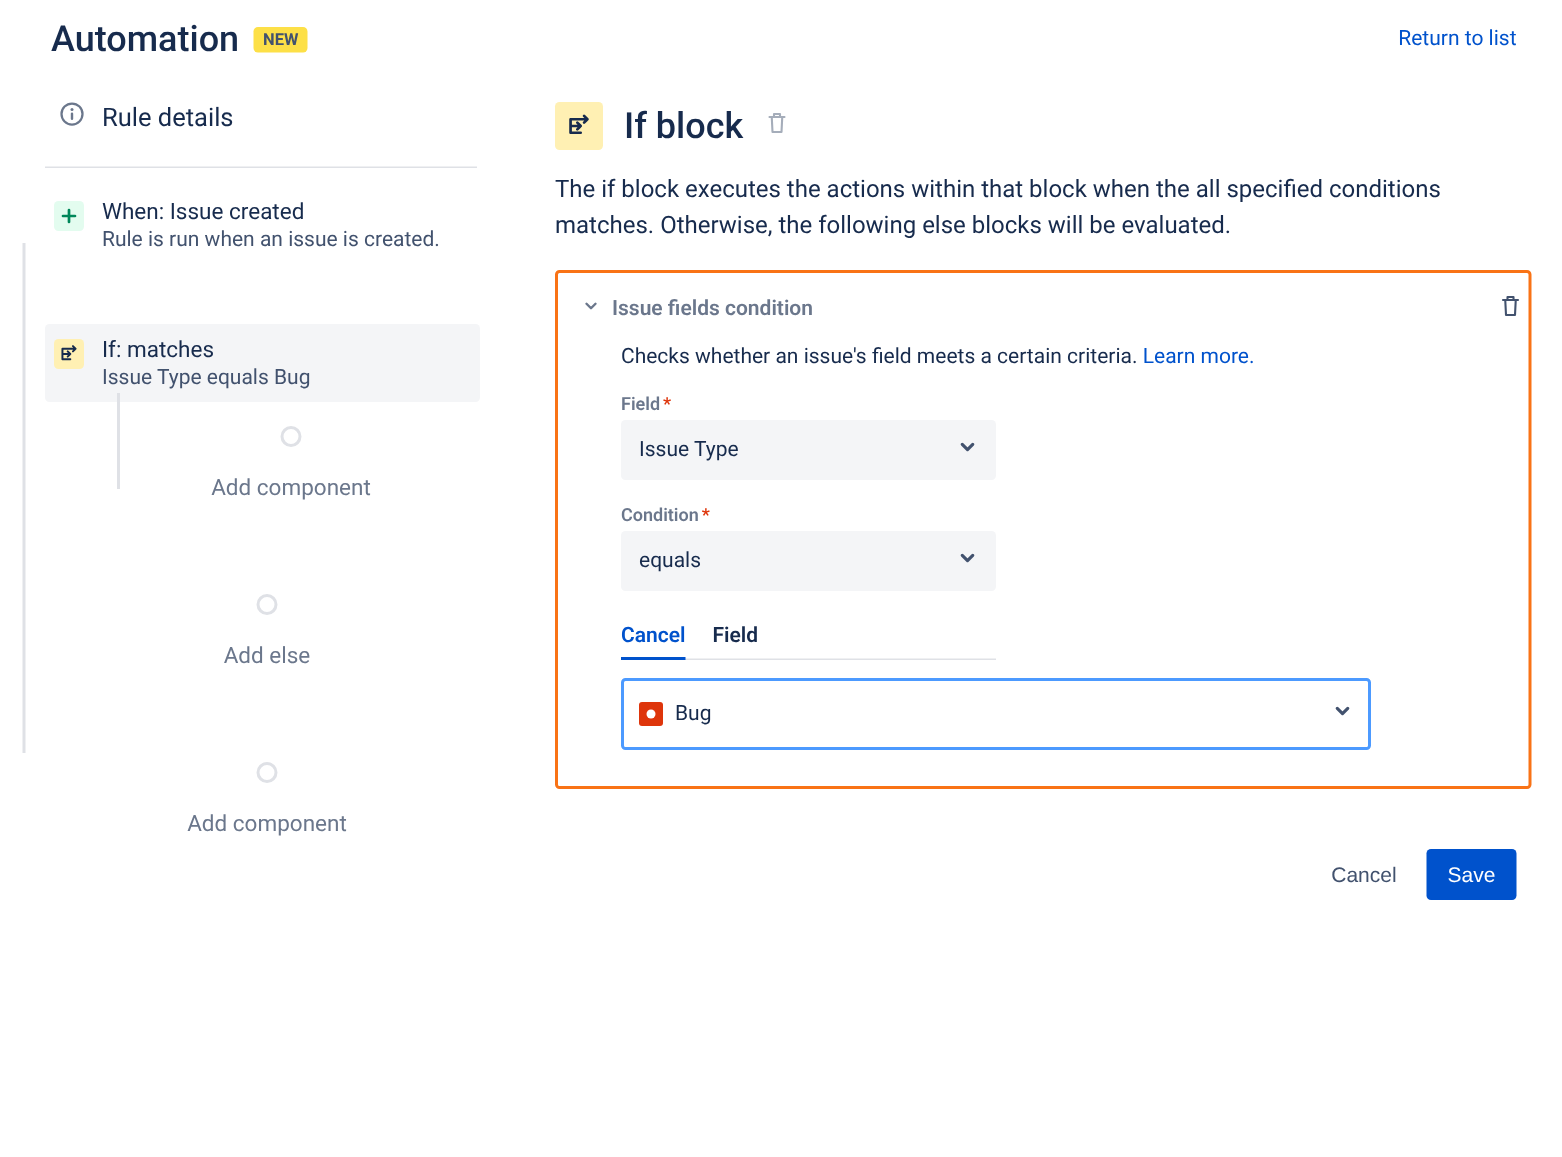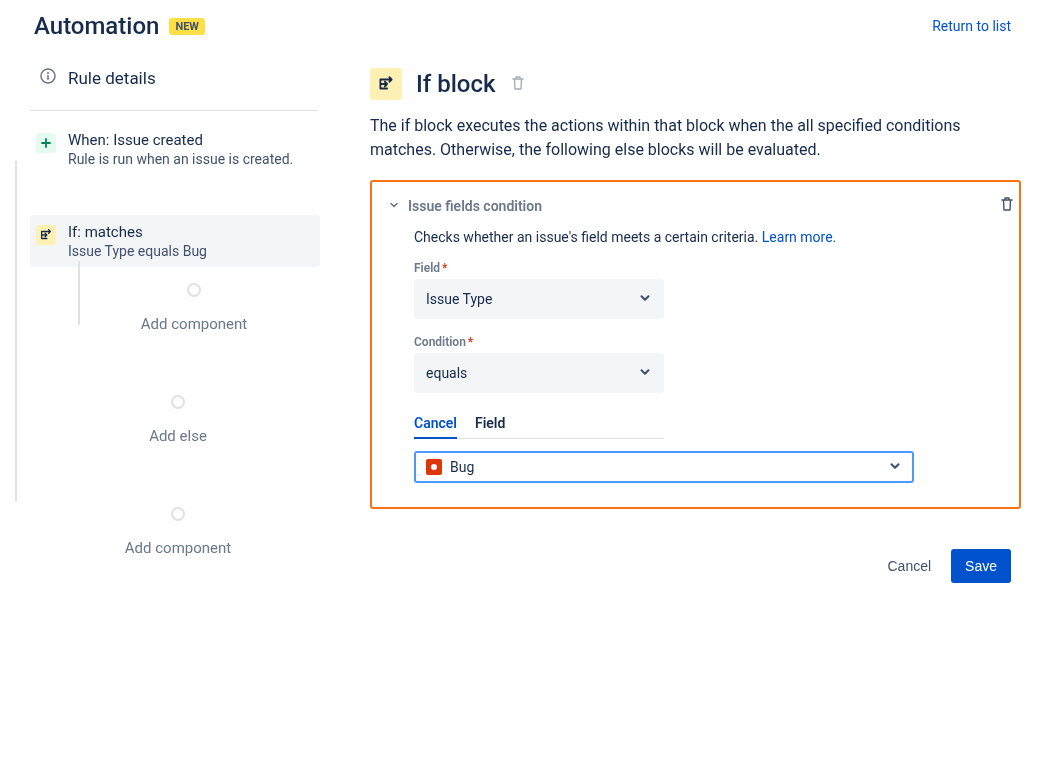--- a/index.html
+++ b/index.html
@@ -132,21 +132,21 @@
     cursor: pointer;
   }
   .select-text { color: #172B4D; }
   .chevron { color: #6B778C; }
   .tabs { display: flex; gap: 18px; border-bottom: 1px solid #DFE1E6; width: 250px; margin-bottom: 12px;}
   .tab { padding: 6px 0; font-weight: 600; color: #172B4D; cursor: pointer; font-size: 14px;}
   .tab.active { color: #0052CC; border-bottom: 2px solid #0052CC; margin-bottom: -1px;}
   .value-select {
     border: 2px solid #4C9AFF;
     border-radius: 3px;
-    height: 32px;
+    height: 48px;
     width: 500px;
     display: flex; align-items: center; justify-content: space-between;
     padding: 0 10px;
     background: #fff;
     cursor: pointer;
   }
   .bug-icon {
     width: 16px; height: 16px; min-width:16px;
     background: #DE350B;
     border-radius: 2px;

